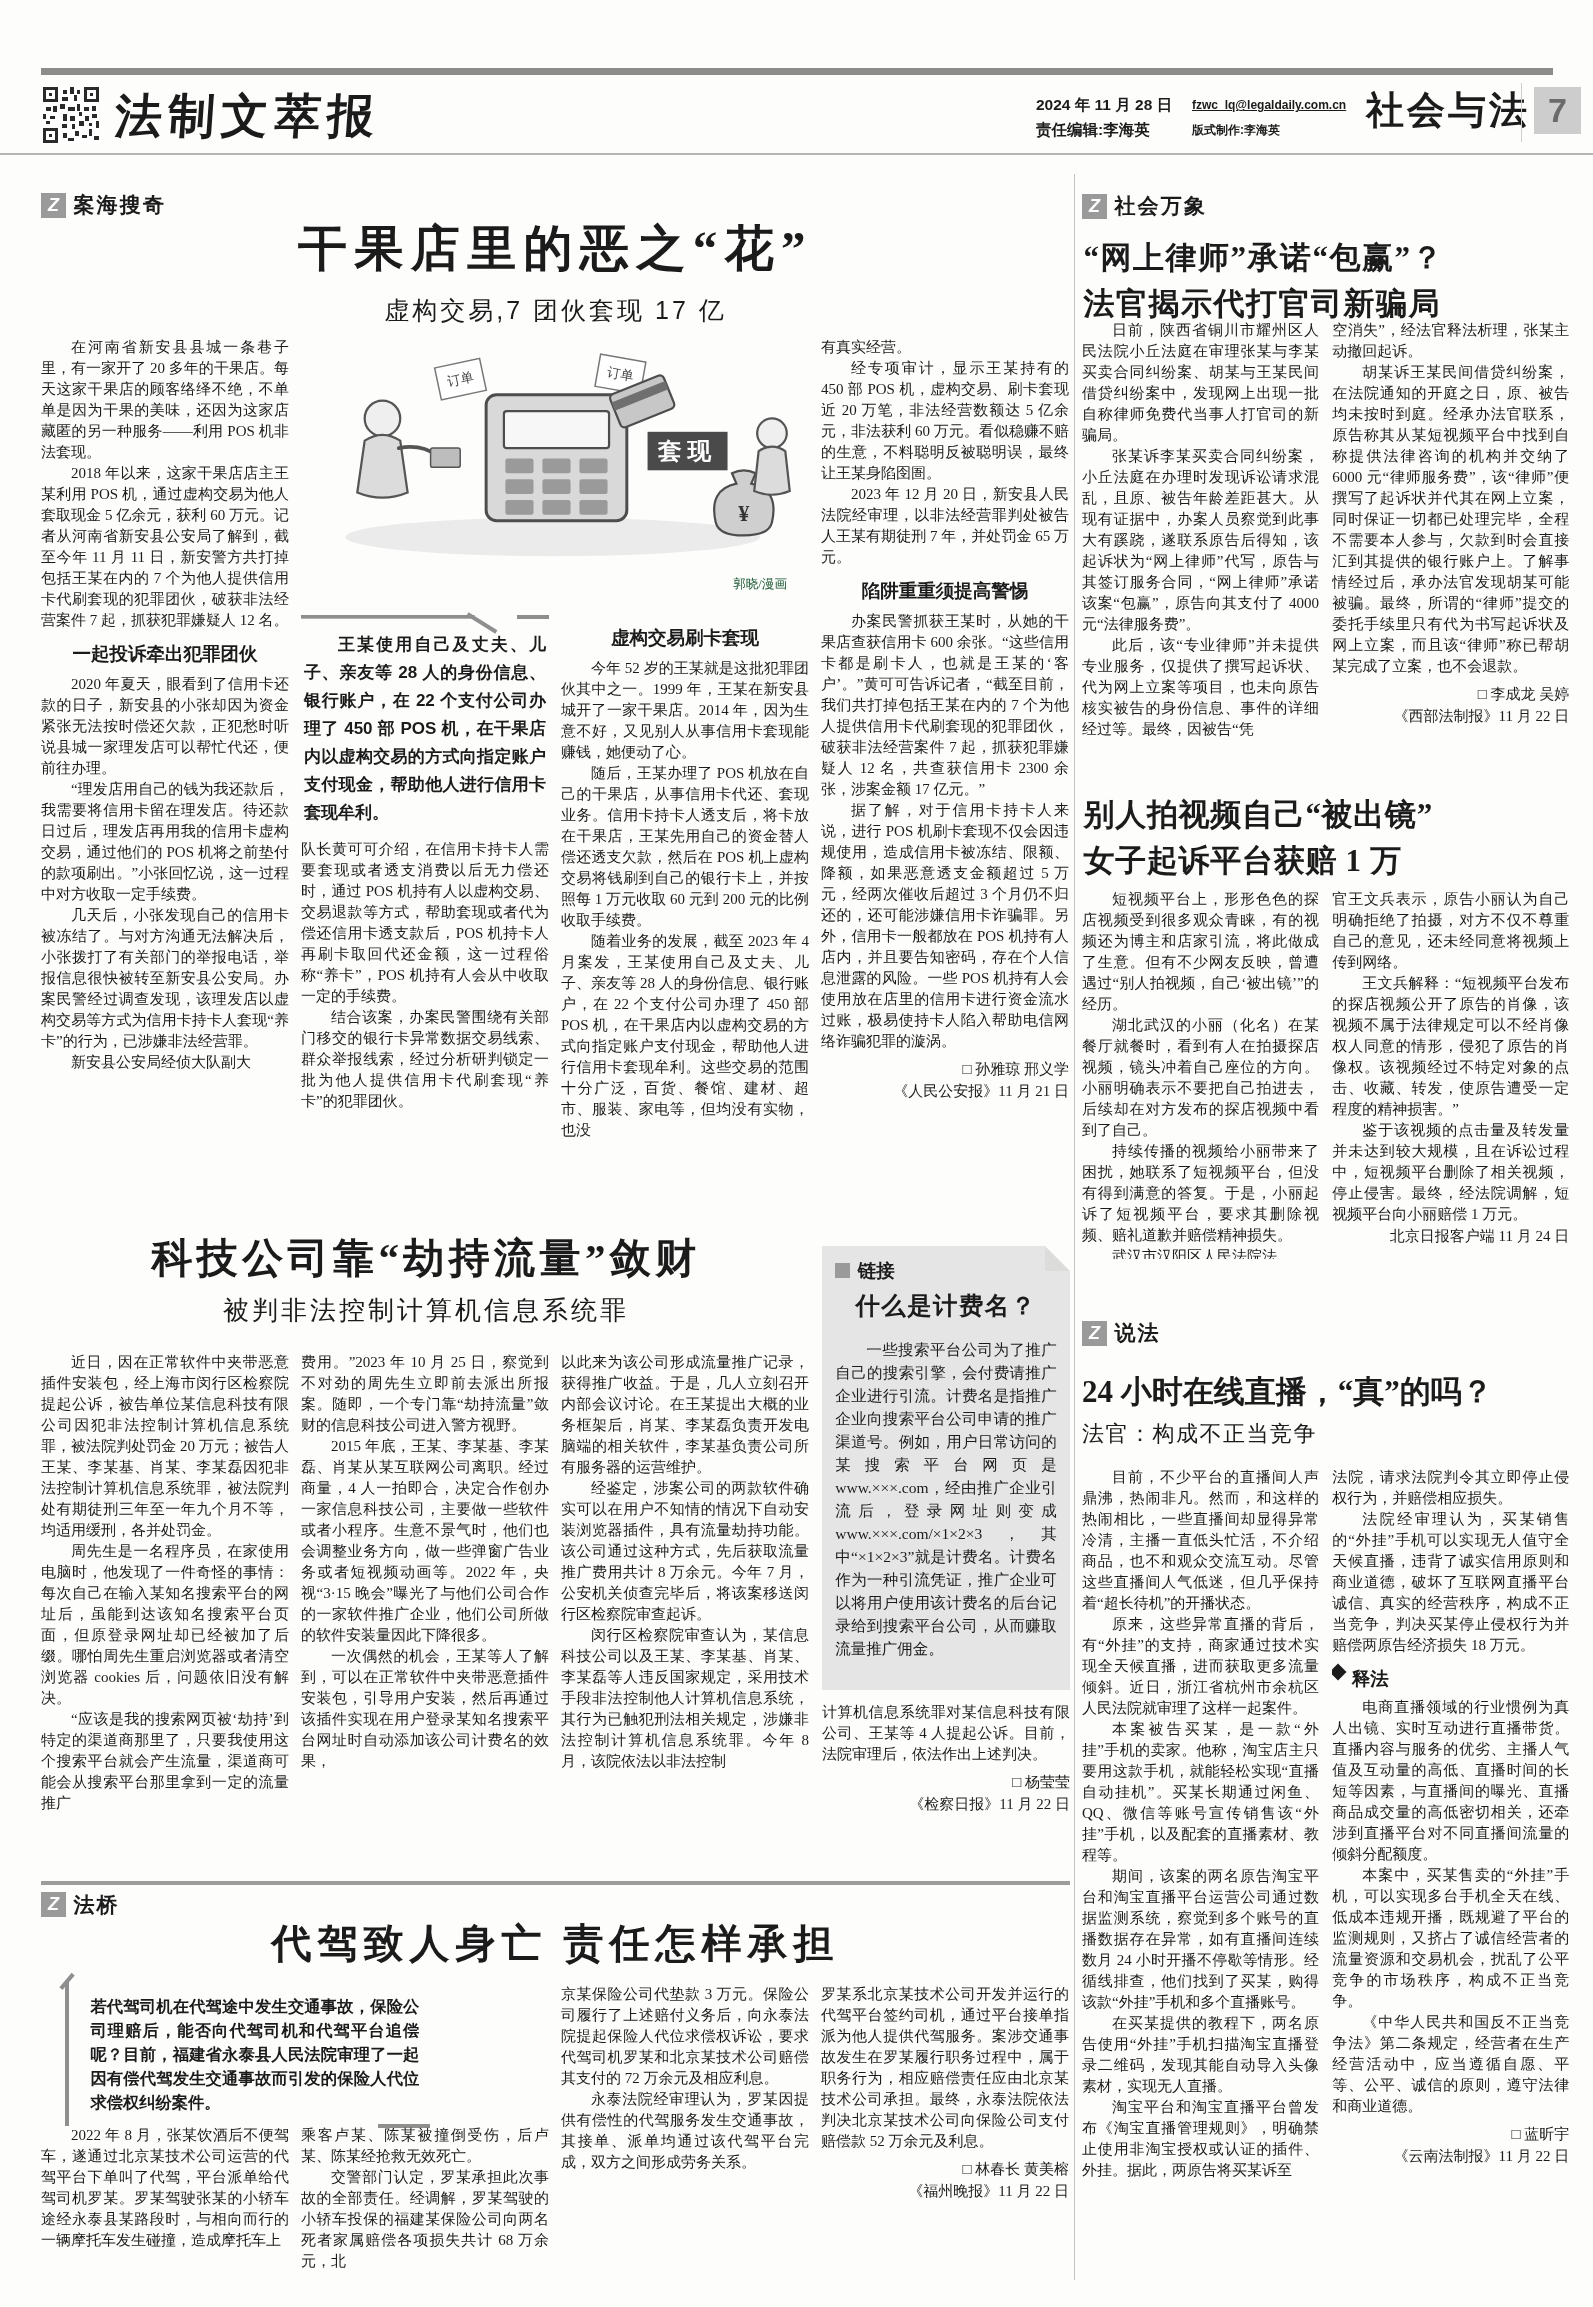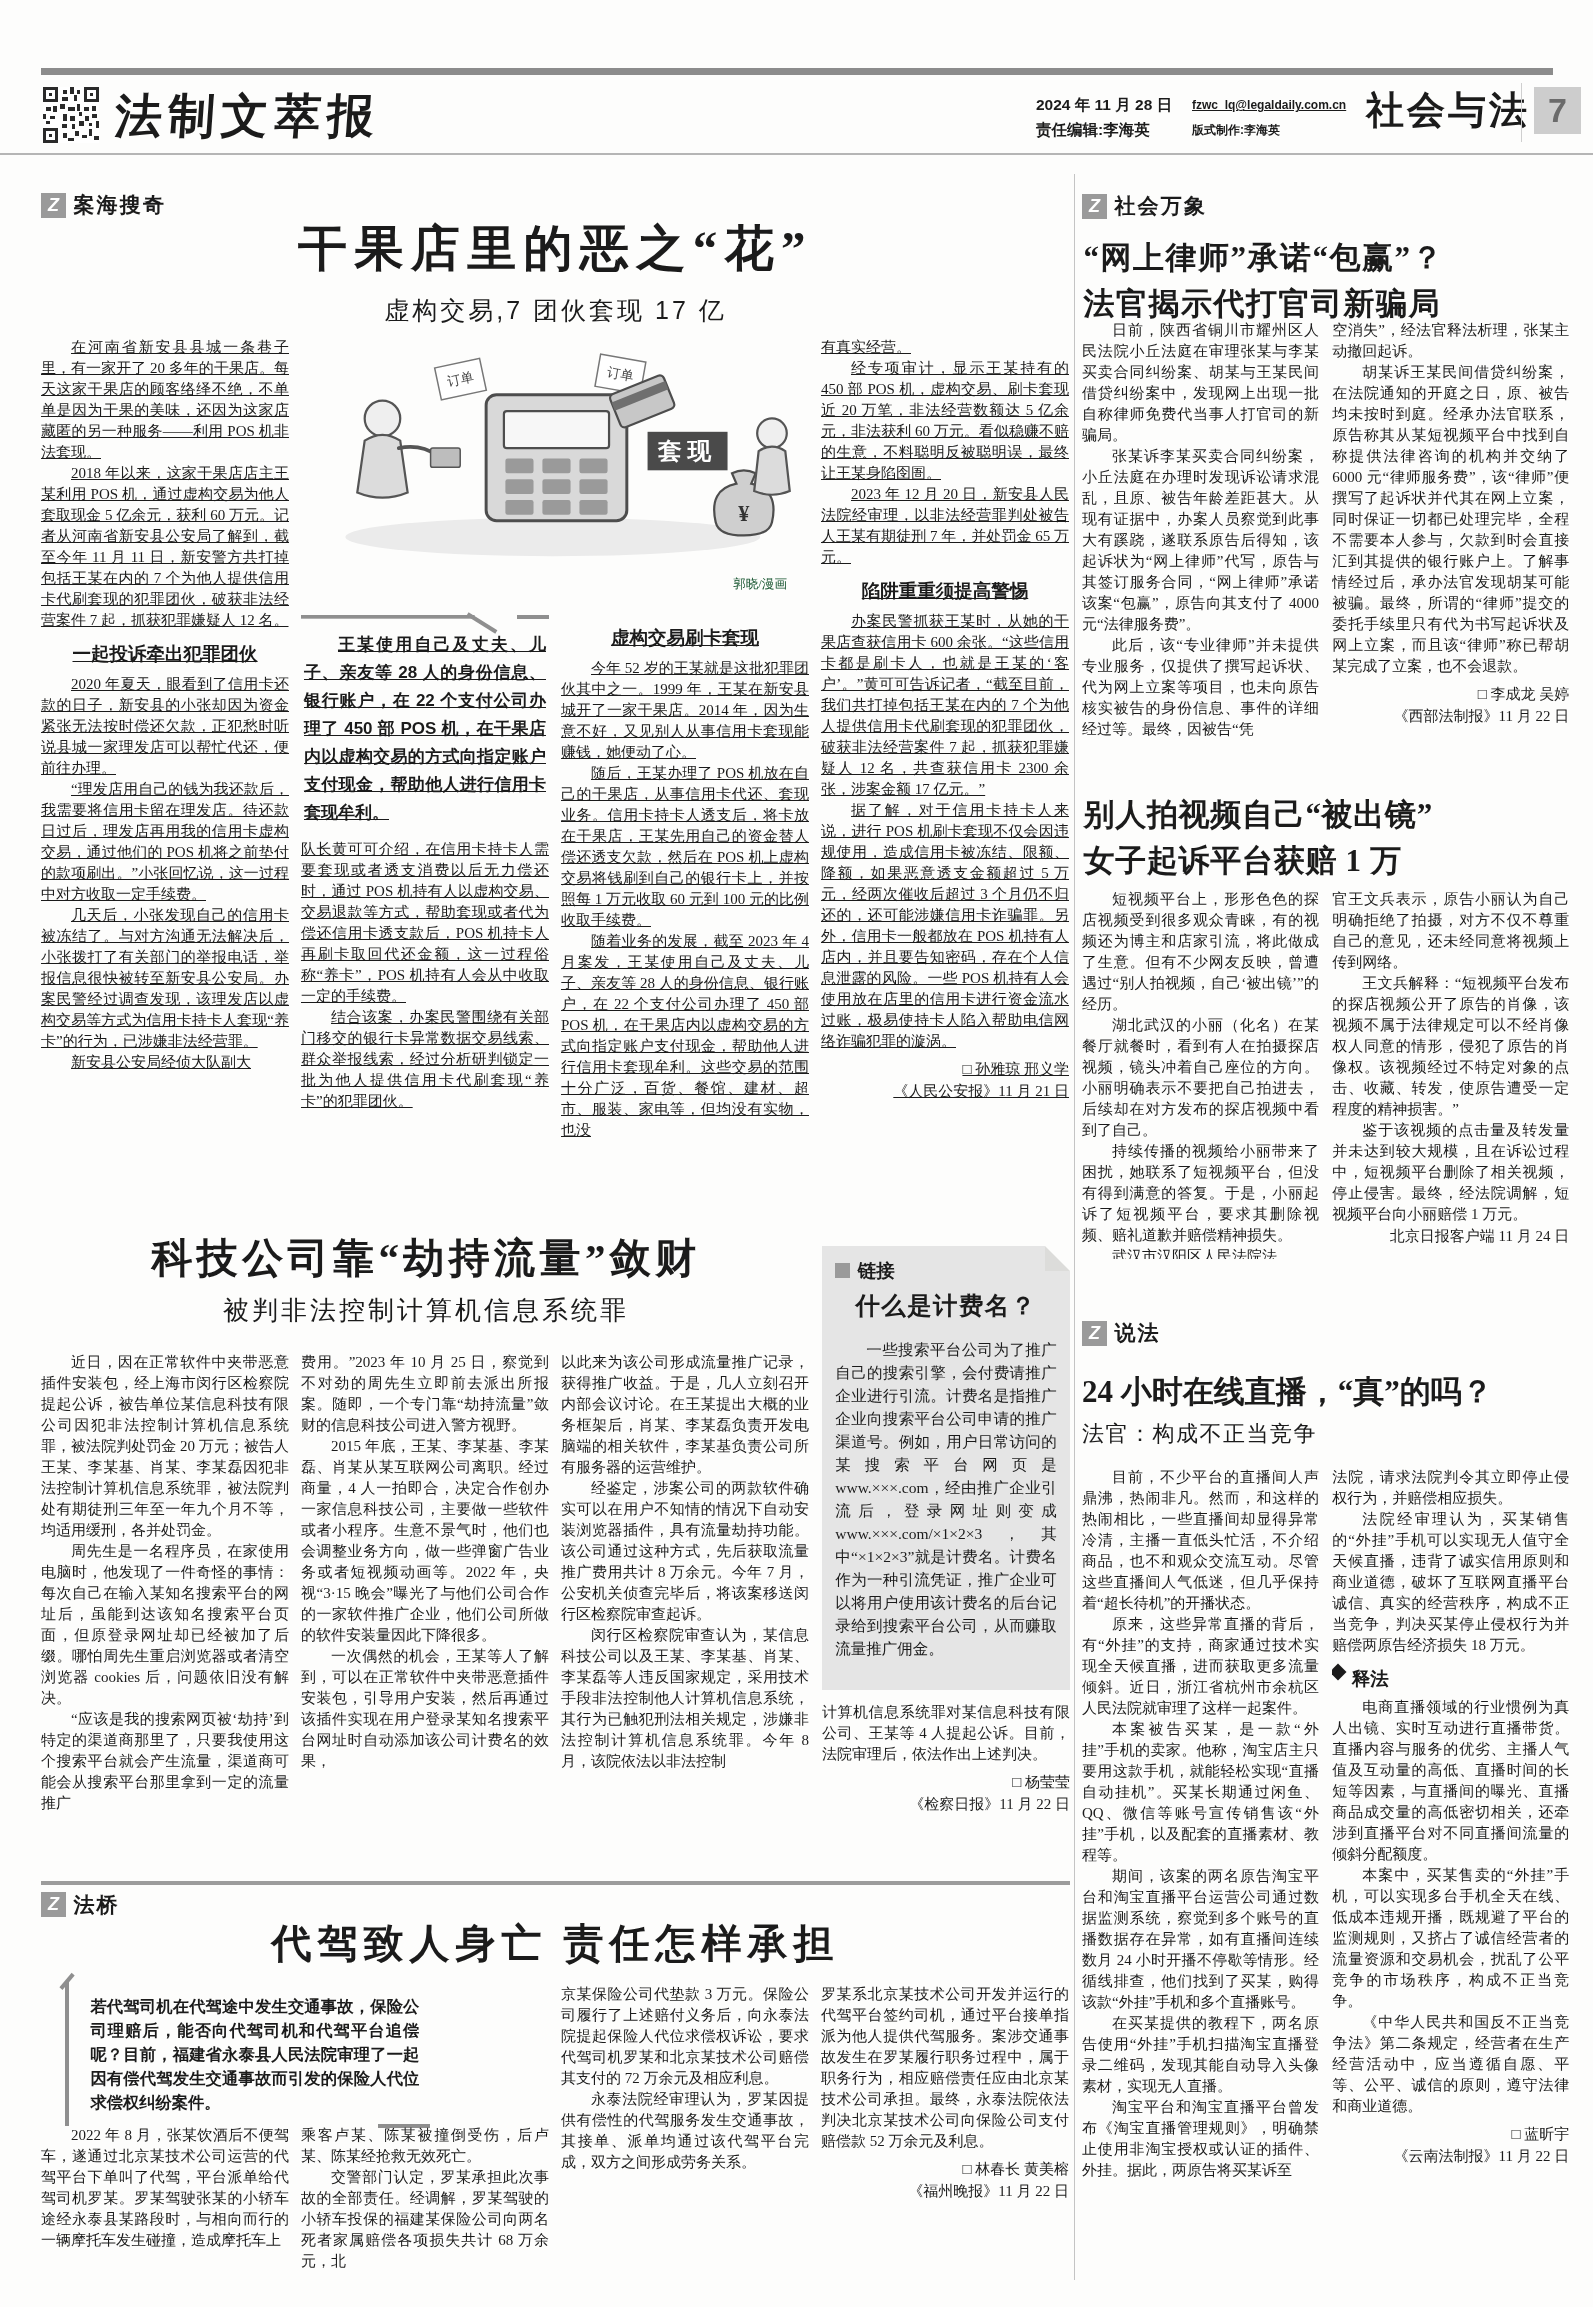--- a/index.html
+++ b/index.html
@@ -41,21 +41,21 @@
   .cols{display:flex;gap:12px;}
   .col{width:248px;overflow:hidden;}
   
   .leftreg{position:absolute;left:41px;top:170px;width:1029px;height:1051px;}
   .anhai-marker{position:absolute;left:0;top:21px;}
   .a1-headline{position:absolute;left:0;top:46px;width:100%;text-align:center;font-size:49px;
                font-weight:bold;letter-spacing:7.4px;}
   .a1-subtitle{position:absolute;left:0;top:124px;width:100%;text-align:center;font-size:25px;
                letter-spacing:3px;font-family:"Liberation Sans","DejaVu Sans",sans-serif;}
   .a1-cols{position:absolute;left:0;top:167px;height:881px;}
-  .a1-cols .col{height:881px;text-decoration:underline;}
+  .a1-cols .col{height:881px;}
   .illo{position:absolute;left:260px;top:0;width:508px;height:258px;}
   .illo svg{display:block;}
   .spacer{height:278px;}
   .pullquote{position:relative;margin:0 0 12px 0;padding:16.3px 3px 0 3px;
              font-size:17px;line-height:28px;font-weight:bold;text-align:justify;text-indent:2em;
              font-family:"Liberation Sans","DejaVu Sans",sans-serif;
              background-image:linear-gradient(#8f8f8f,#8f8f8f);background-size:70% 3.7px;
              background-repeat:no-repeat;background-position:left top;}
   .pullquote::before{content:"";position:absolute;top:0;right:0;width:13%;height:3.7px;background:#8f8f8f;}
   .pullquote::after{content:"";position:absolute;top:6px;left:66%;width:34px;height:3.7px;
@@ -207,21 +207,21 @@
       <div class="col">
         <div class="spacer"></div>
         <div class="pullquote">王某使用自己及丈夫、儿子、亲友等 28 人的身份信息、银行账户，在 22 个支付公司办理了 450 部 POS 机，在干果店内以虚构交易的方式向指定账户支付现金，帮助他人进行信用卡套现牟利。</div>
         <p class="bp noind">队长黄可可介绍，在信用卡持卡人需要套现或者透支消费以后无力偿还时，通过 POS 机持有人以虚构交易、交易退款等方式，帮助套现或者代为偿还信用卡透支款后，POS 机持卡人再刷卡取回代还金额，这一过程俗称“养卡”，POS 机持有人会从中收取一定的手续费。</p>
         <p class="bp">结合该案，办案民警围绕有关部门移交的银行卡异常数据交易线索、群众举报线索，经过分析研判锁定一批为他人提供信用卡代刷套现“养卡”的犯罪团伙。</p>
       </div>
       <div class="col">
         <div class="spacer"></div>
         <div class="subhead">虚构交易刷卡套现</div>
         <p class="bp">今年 52 岁的王某就是这批犯罪团伙其中之一。1999 年，王某在新安县城开了一家干果店。2014 年，因为生意不好，又见别人从事信用卡套现能赚钱，她便动了心。</p>
-        <p class="bp">随后，王某办理了 POS 机放在自己的干果店，从事信用卡代还、套现业务。信用卡持卡人透支后，将卡放在干果店，王某先用自己的资金替人偿还透支欠款，然后在 POS 机上虚构交易将钱刷到自己的银行卡上，并按照每 1 万元收取 60 元到 100 元的比例收取手续费。</p>
+        <p class="bp">随后，王某办理了 POS 机放在自己的干果店，从事信用卡代还、套现业务。信用卡持卡人透支后，将卡放在干果店，王某先用自己的资金替人偿还透支欠款，然后在 POS 机上虚构交易将钱刷到自己的银行卡上，并按照每 1 万元收取 60 元到 200 元的比例收取手续费。</p>
         <p class="bp">随着业务的发展，截至 2023 年 4 月案发，王某使用自己及丈夫、儿子、亲友等 28 人的身份信息、银行账户，在 22 个支付公司办理了 450 部 POS 机，在干果店内以虚构交易的方式向指定账户支付现金，帮助他人进行信用卡套现牟利。这些交易的范围十分广泛，百货、餐馆、建材、超市、服装、家电等，但均没有实物，也没</p>
       </div>
       <div class="col">
         <p class="bp noind">有真实经营。</p>
         <p class="bp">经专项审计，显示王某持有的 450 部 POS 机，虚构交易、刷卡套现近 20 万笔，非法经营数额达 5 亿余元，非法获利 60 万元。看似稳赚不赔的生意，不料聪明反被聪明误，最终让王某身陷囹圄。</p>
         <p class="bp">2023 年 12 月 20 日，新安县人民法院经审理，以非法经营罪判处被告人王某有期徒刑 7 年，并处罚金 65 万元。</p>
         <div class="subhead">陷阱重重须提高警惕</div>
         <p class="bp">办案民警抓获王某时，从她的干果店查获信用卡 600 余张。“这些信用卡都是刷卡人，也就是王某的‘客户’。”黄可可告诉记者，“截至目前，我们共打掉包括王某在内的 7 个为他人提供信用卡代刷套现的犯罪团伙，破获非法经营案件 7 起，抓获犯罪嫌疑人 12 名，共查获信用卡 2300 余张，涉案金额 17 亿元。”</p>
         <p class="bp">据了解，对于信用卡持卡人来说，进行 POS 机刷卡套现不仅会因违规使用，造成信用卡被冻结、限额、降额，如果恶意透支金额超过 5 万元，经两次催收后超过 3 个月仍不归还的，还可能涉嫌信用卡诈骗罪。另外，信用卡一般都放在 POS 机持有人店内，并且要告知密码，存在个人信息泄露的风险。一些 POS 机持有人会使用放在店里的信用卡进行资金流水过账，极易使持卡人陷入帮助电信网络诈骗犯罪的漩涡。</p>
         <div class="byline">□ 孙雅琼 邢义学</div>

